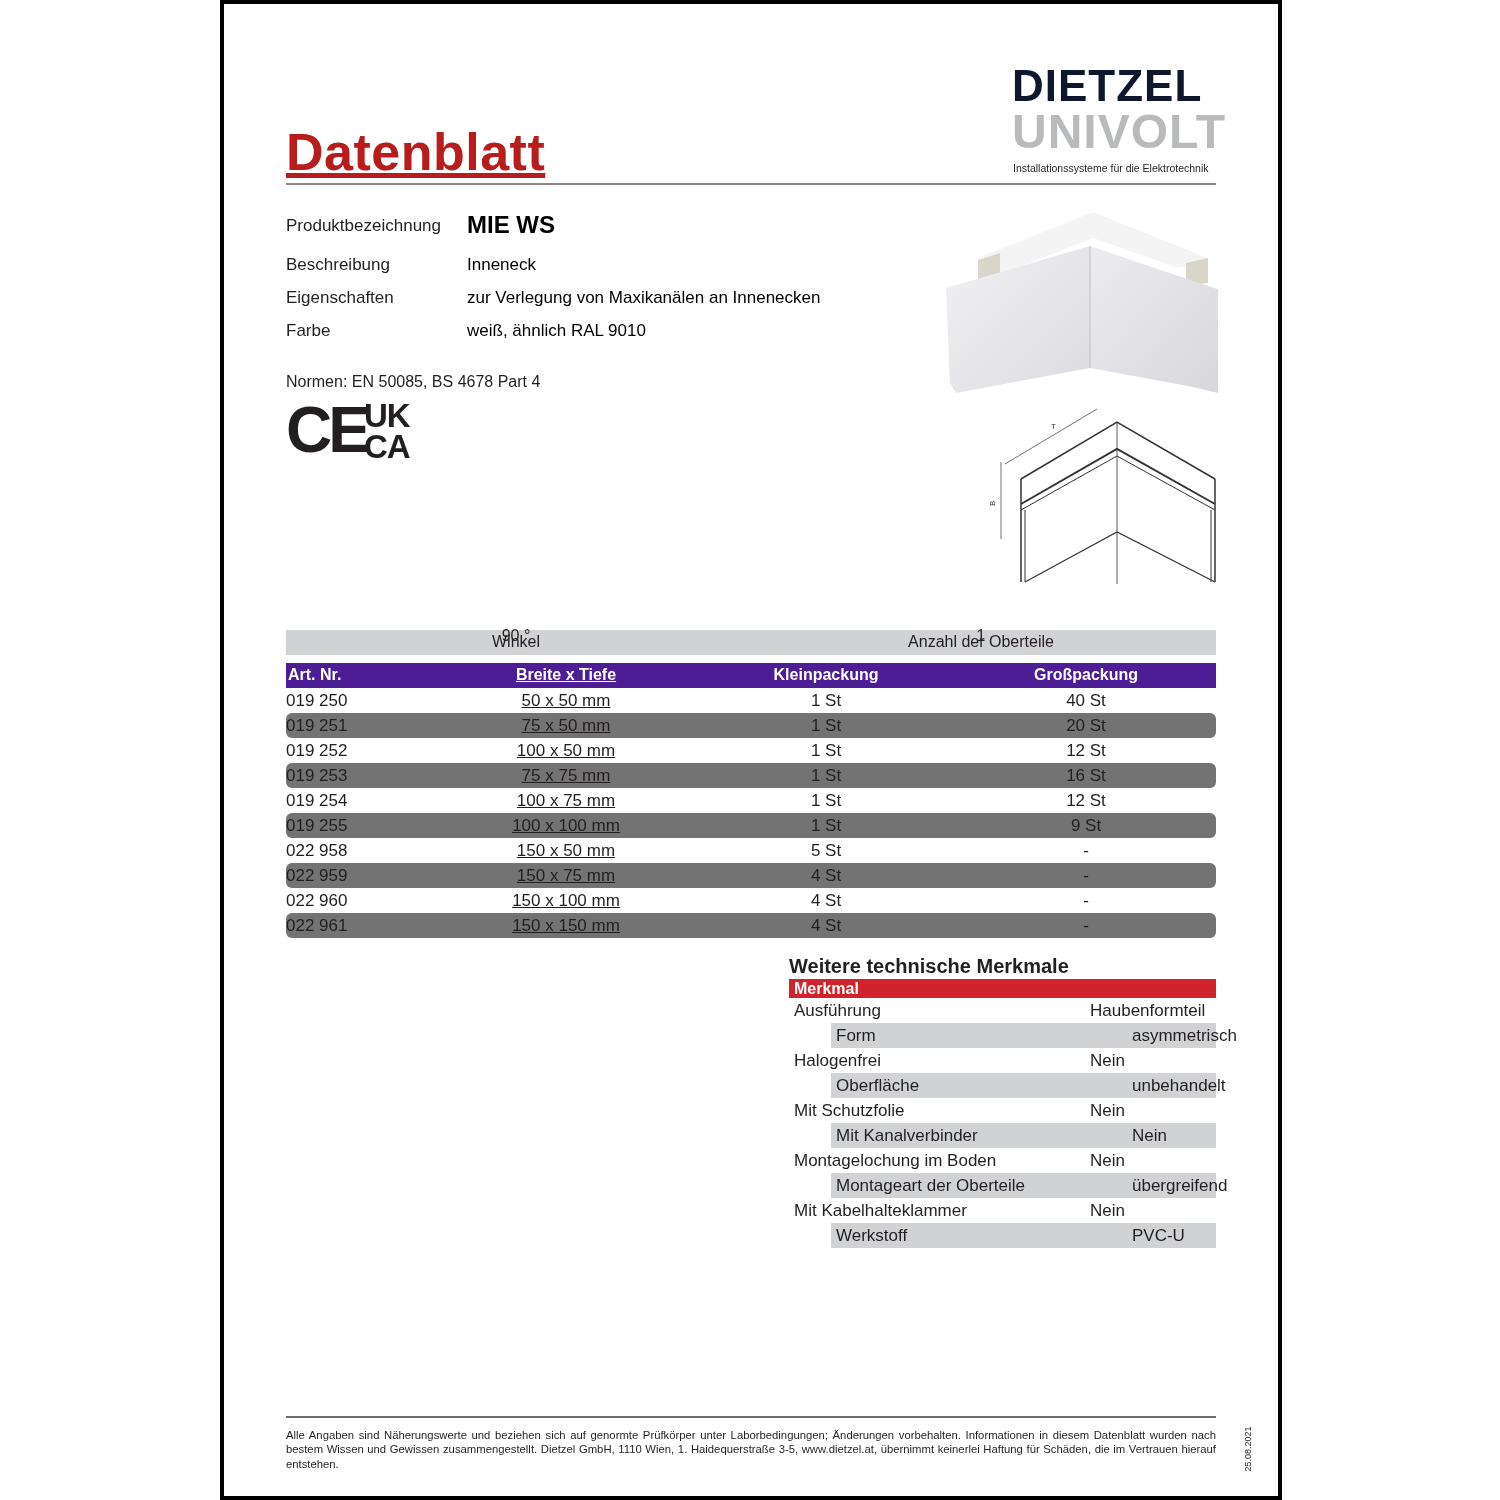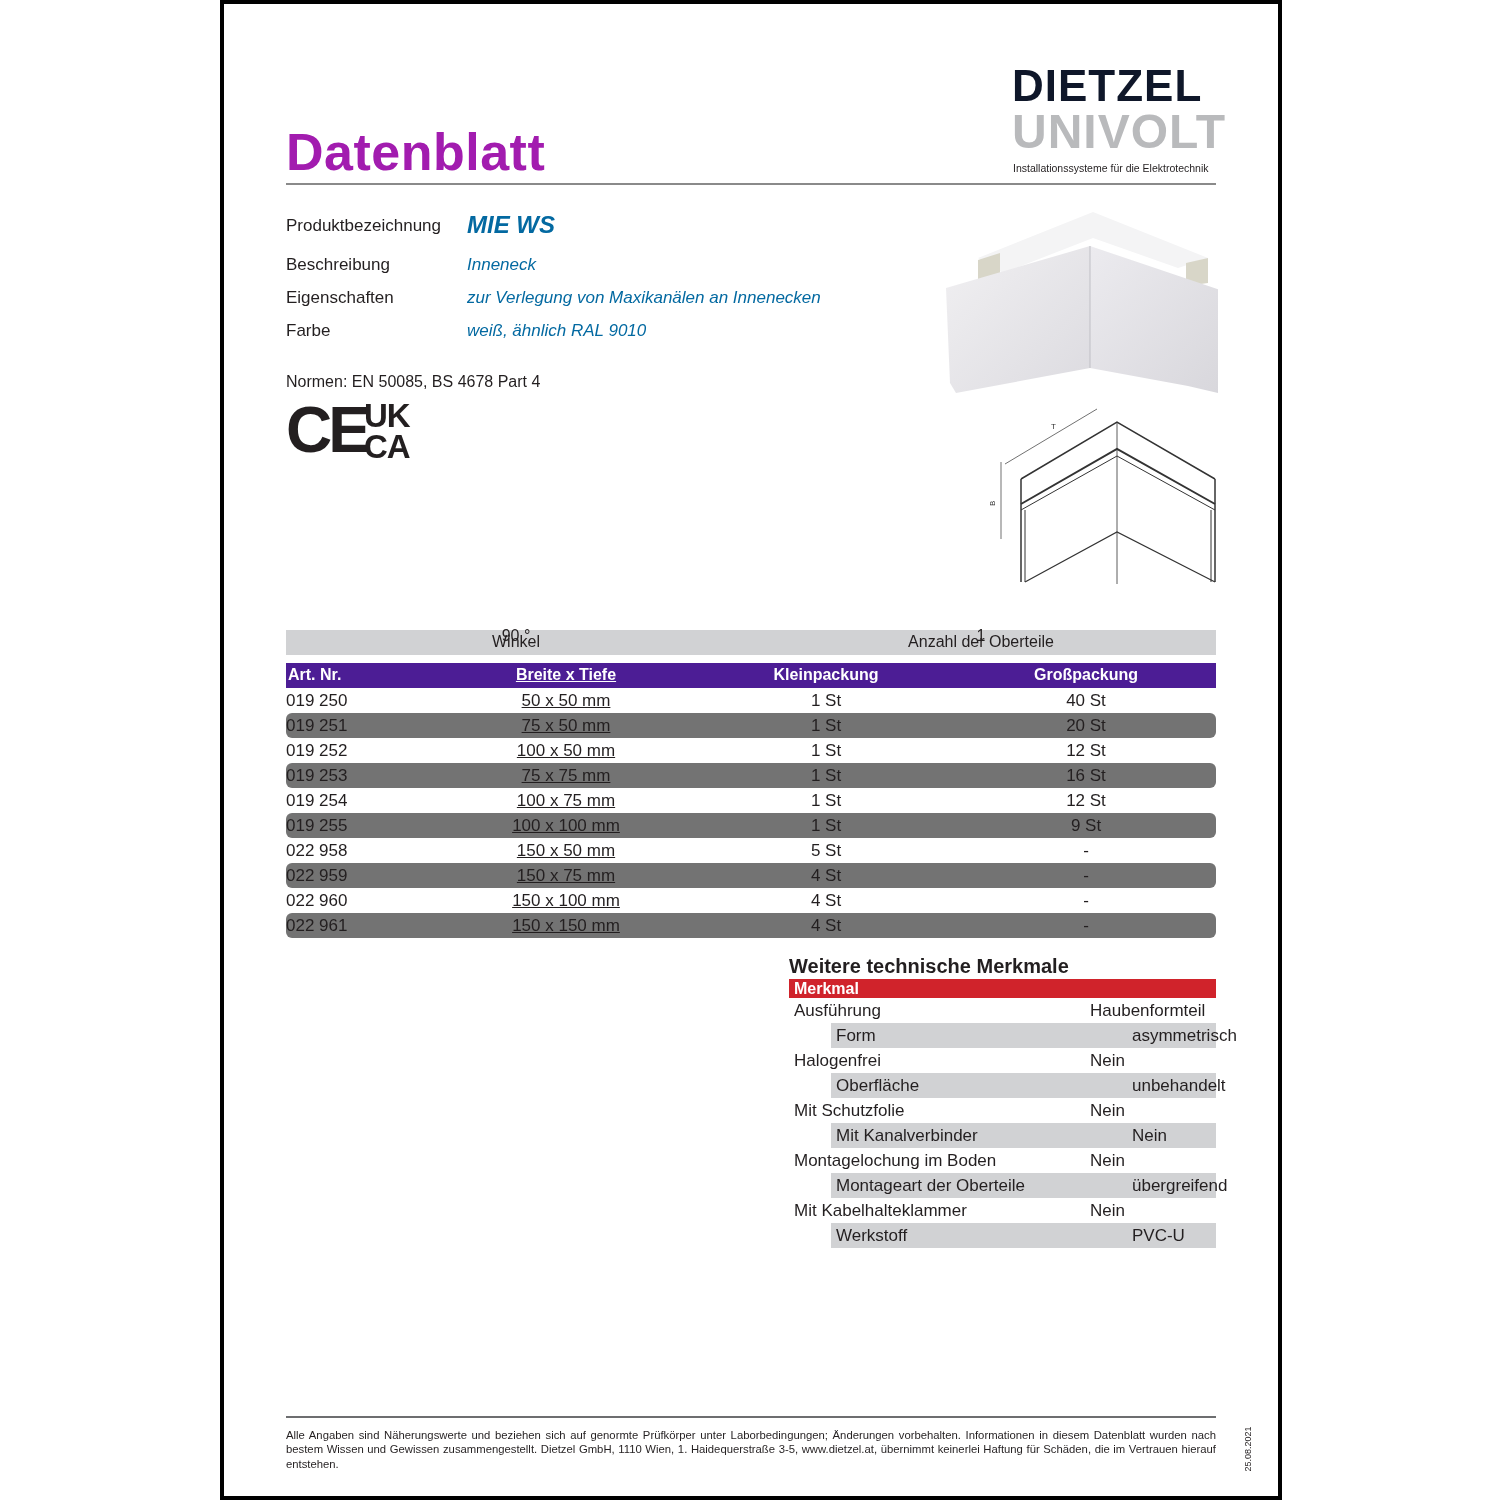--- a/index.html
+++ b/index.html
@@ -1,29 +1,29 @@
 <!DOCTYPE html>
 <html><head>
   <meta charset="utf-8">
   <style>
     html, body { margin: 0; padding: 0; background: #ffffff; }
     body { width: 1500px; height: 1500px; position: relative; overflow: hidden; font-family: "Liberation Sans", sans-serif; color: #231f20; }
     .sheet { position: absolute; left: 220px; top: 0; width: 1062px; height: 1500px; box-sizing: border-box; border: 4px solid #000; background: #fff; }
     .abs { position: absolute; }
 
     
-    .title { left: 286px; top: 122px; font-size: 52px; font-weight: bold; letter-spacing: 0.5px; color: #a21caf; }
+    .title { left: 286px; top: 122px; font-size: 52px; font-weight: bold; letter-spacing: 0.5px; color: #b91c1c; text-decoration: underline; }
     .title-rule { left: 286px; top: 183px; width: 930px; height: 2px; background: #8a8a8a; }
     .logo-dietzel { left: 1012px; top: 62px; font-size: 44px; font-weight: bold; color: #0f172a; letter-spacing: 1px; line-height: 48px; }
     .logo-univolt { left: 1012px; top: 106px; font-size: 48px; font-weight: bold; color: #b9babc; letter-spacing: 1px; line-height: 52px; }
     .logo-tagline { left: 1013px; top: 162px; font-size: 10.5px; color: #231f20; }
 
     
     .info-label { left: 286px; font-size: 17px; color: #231f20; }
-    .info-value { left: 467px; font-size: 17px; color: #0369a1; font-style: italic; }
+    .info-value { left: 467px; font-size: 17px; color: #000000; }
     .info-value.big { font-size: 24px; font-weight: bold; }
     .normen { left: 286px; top: 373px; font-size: 16px; }
     .ce { left: 286px; top: 398px; font-size: 64px; font-weight: bold; letter-spacing: -4px; line-height: 64px; }
     .ukca { left: 364px; top: 400px; font-size: 33px; font-weight: bold; line-height: 31px; letter-spacing: -1px; }
 
     
     .photo { left: 938px; top: 208px; width: 280px; height: 185px; }
     .drawing { left: 985px; top: 404px; width: 240px; height: 182px; }
 
     

